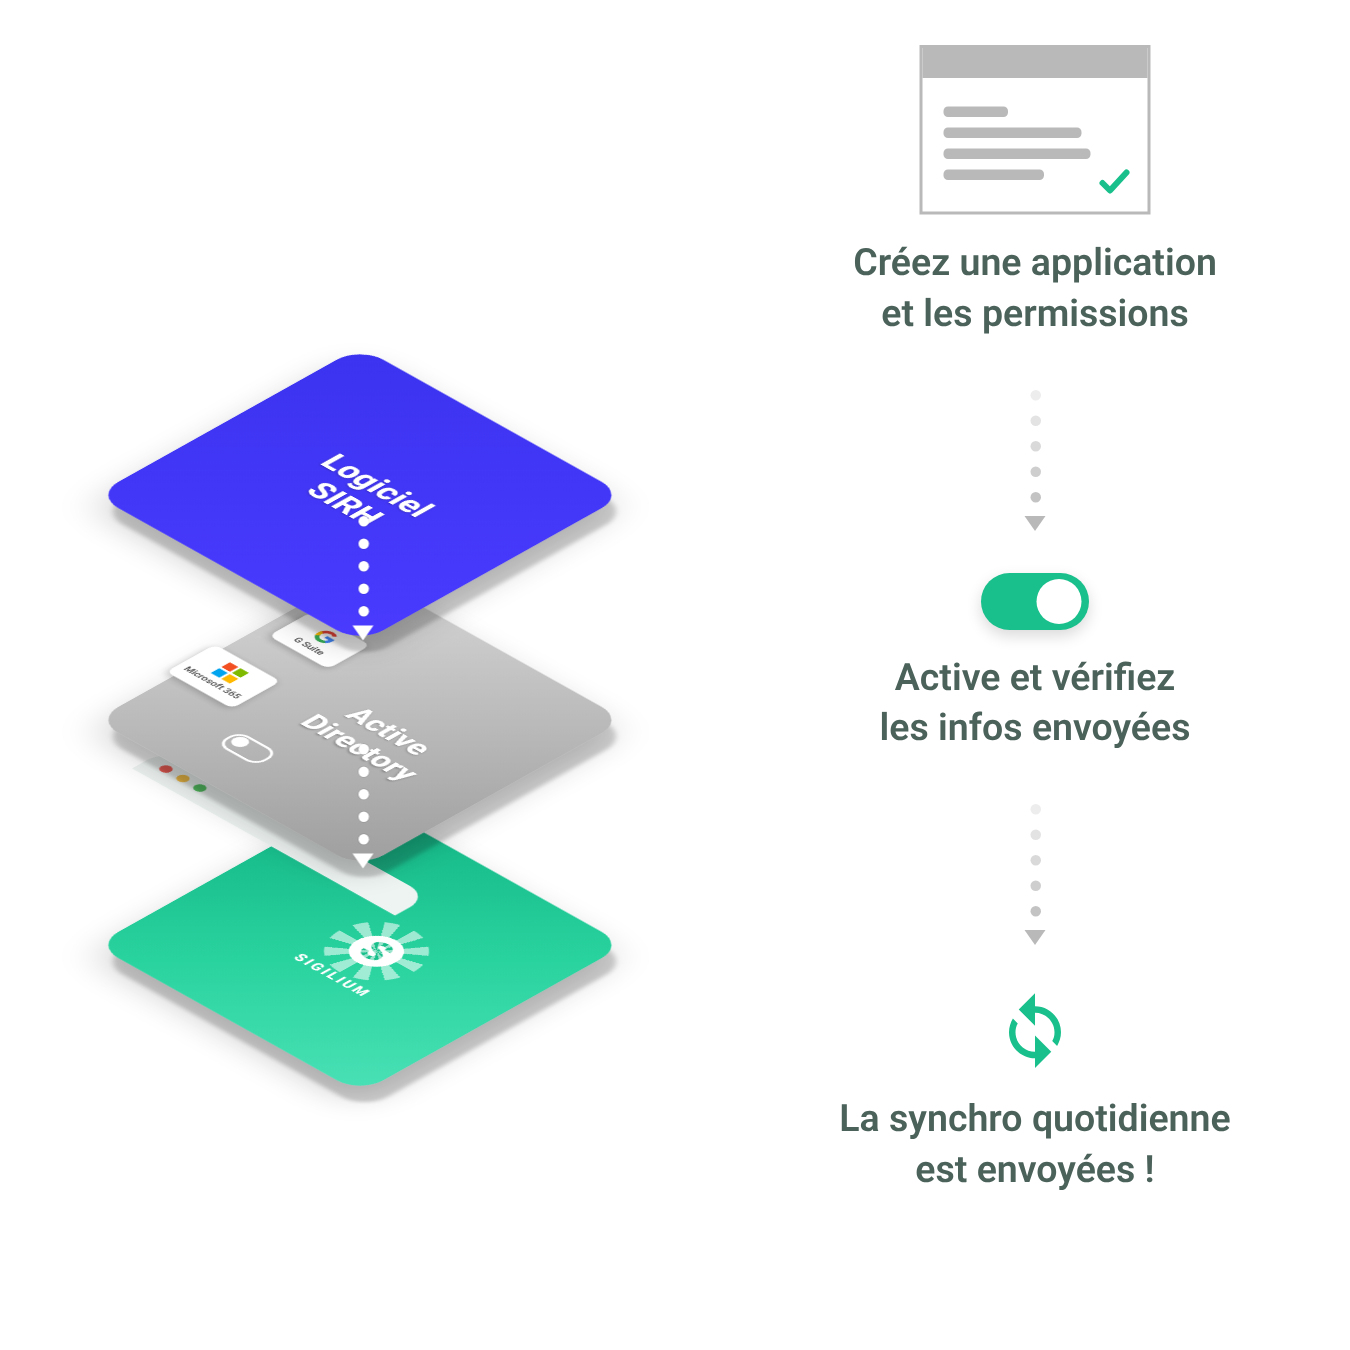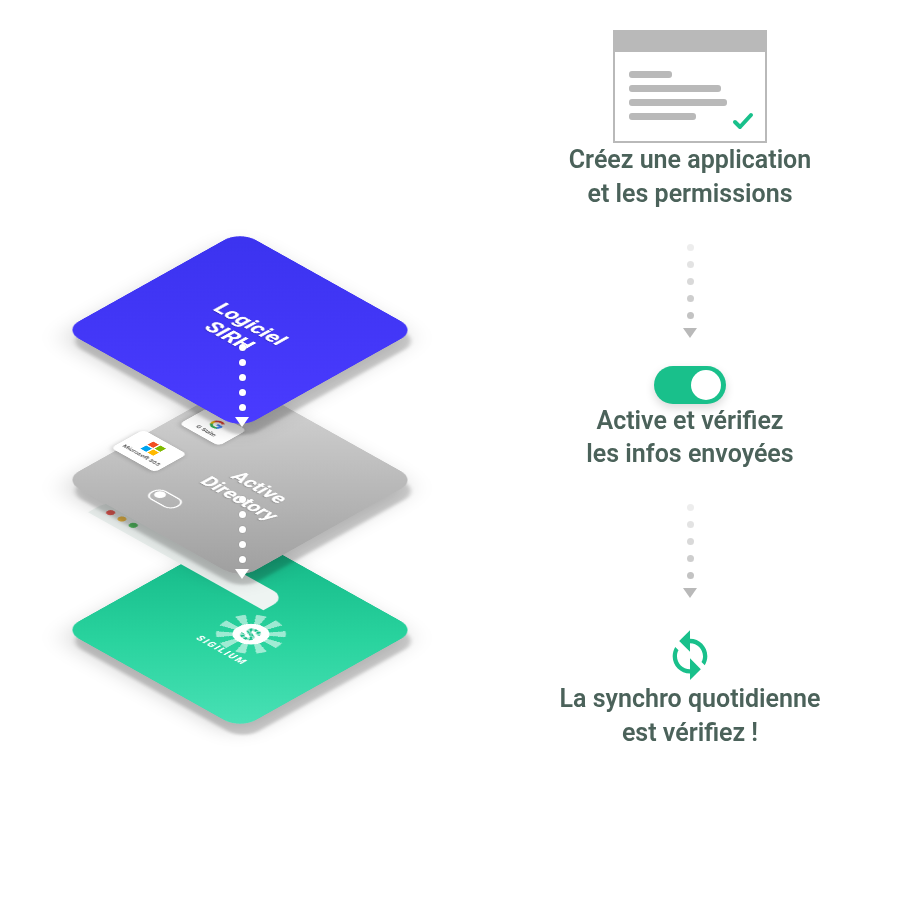--- a/index.html
+++ b/index.html
@@ -1,21 +1,21 @@
 <!DOCTYPE html>
 <html><head>
 <meta charset="utf-8">
 <style>
   html,body{margin:0;padding:0;width:900px;height:900px;background:#fff;font-family:-apple-system,BlinkMacSystemFont,"Segoe UI",Roboto,Helvetica,Arial,sans-serif;overflow:hidden;}
   .stage{position:relative;width:900px;height:900px;}
 
   
   .steps{position:absolute;left:480px;top:30px;width:420px;display:flex;flex-direction:column;align-items:center;}
   .step{display:flex;flex-direction:column;align-items:center;}
-  .step-text{color:#4b625a;font-size:25px;font-weight:600;text-align:center;line-height:1.35;white-space:pre-line;}
+  .step-text{color:#4b625a;font-size:25px;font-weight:600;text-align:center;line-height:1.35;margin-top:16px;white-space:pre-line;}
   .dots-down{display:flex;flex-direction:column;align-items:center;margin:28px 0 28px 0;}
   .dots-down .d{width:7px;height:7px;border-radius:50%;background:#b9b9b9;margin:5px 0;}
   .dots-down .d:nth-child(1){opacity:.25}
   .dots-down .d:nth-child(2){opacity:.4}
   .dots-down .d:nth-child(3){opacity:.55}
   .dots-down .d:nth-child(4){opacity:.7}
   .dots-down .d:nth-child(5){opacity:.85}
   .dots-down .arrowhead{width:0;height:0;border-left:7px solid transparent;border-right:7px solid transparent;border-top:10px solid #b9b9b9;margin-top:4px;}
 
   
@@ -197,17 +197,17 @@
     </div>
 
     <div class="step">
       <div class="sync">
         <svg width="52" height="52" viewBox="0 0 24 24">
           <path fill="#19c08b" d="M12 4V1L7 6l5 5V7c3.3 0 6 2.7 6 6 0 1-.2 1.9-.7 2.7l1.5 1.5C19.5 16 20 14.5 20 13c0-4.4-3.6-8-8-8z"></path>
           <path fill="#19c08b" d="M12 19c-3.3 0-6-2.7-6-6 0-1 .2-1.9.7-2.7L5.2 8.8C4.5 10 4 11.5 4 13c0 4.4 3.6 8 8 8v3l5-5-5-5v5z"></path>
         </svg>
       </div>
       <div class="step-text">La synchro quotidienne
-est vérifiez !</div>
+est envoyées !</div>
     </div>
 
   </div>
 </div>
 
 </body></html>

